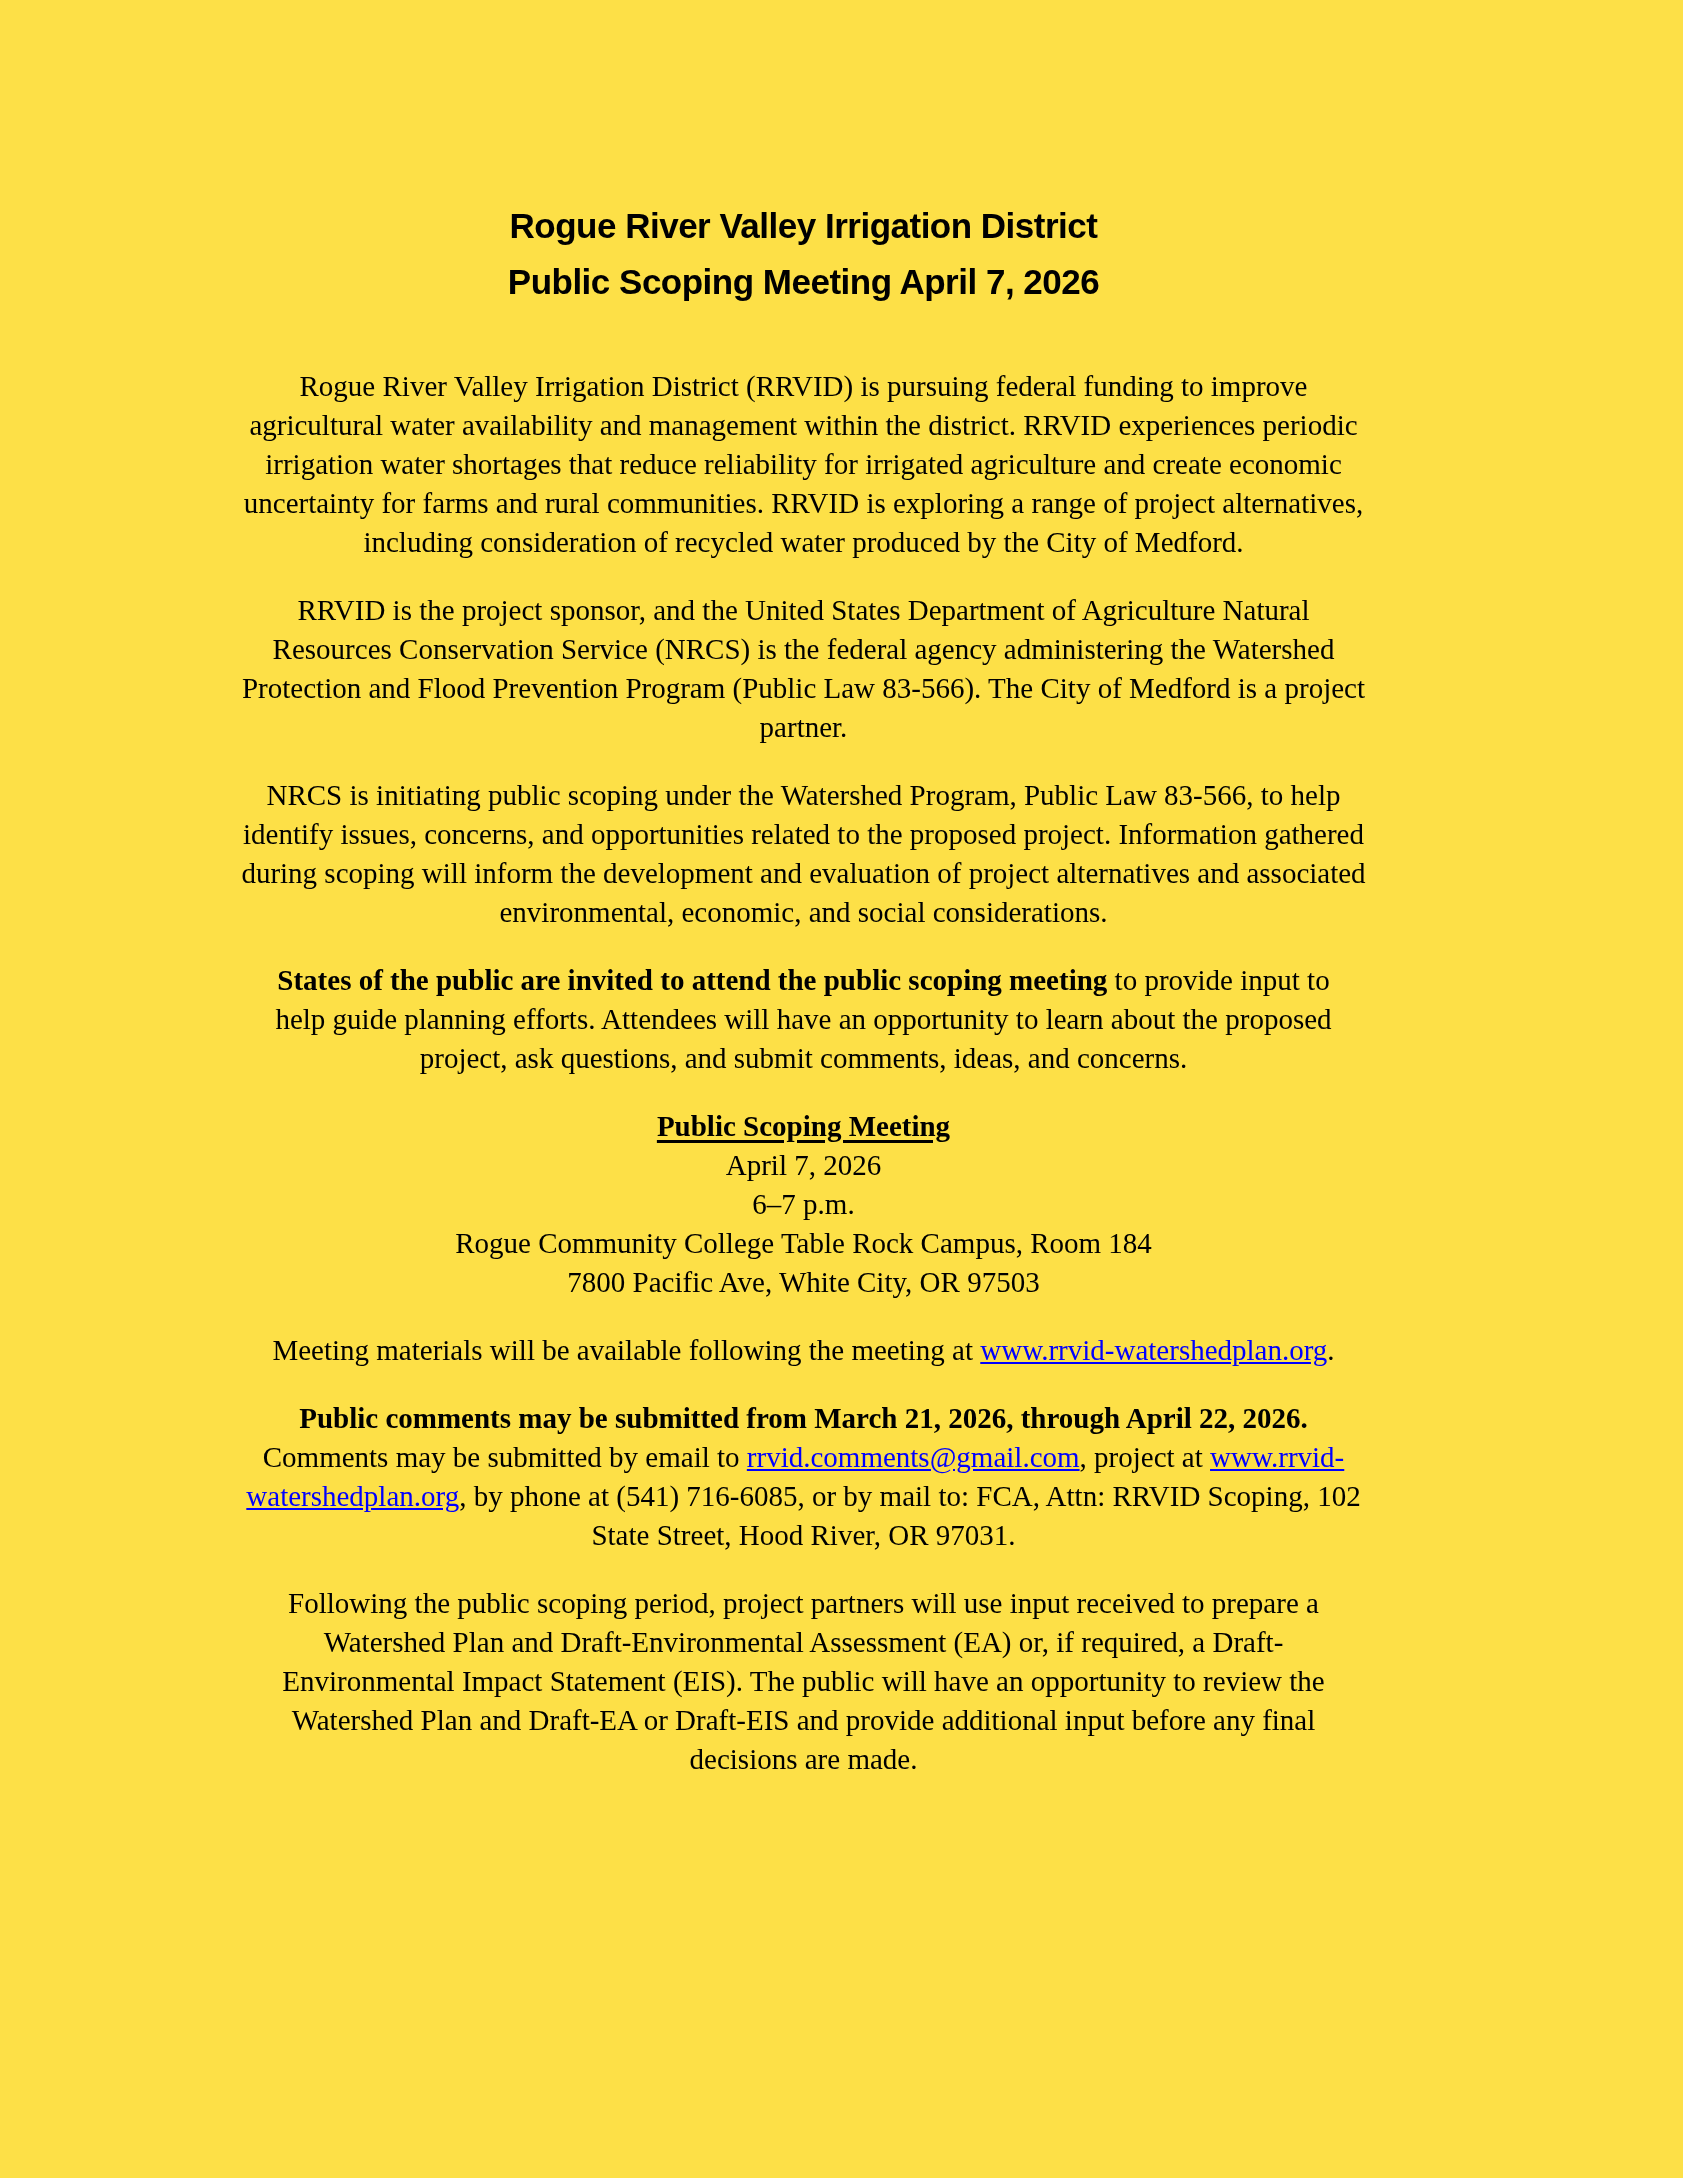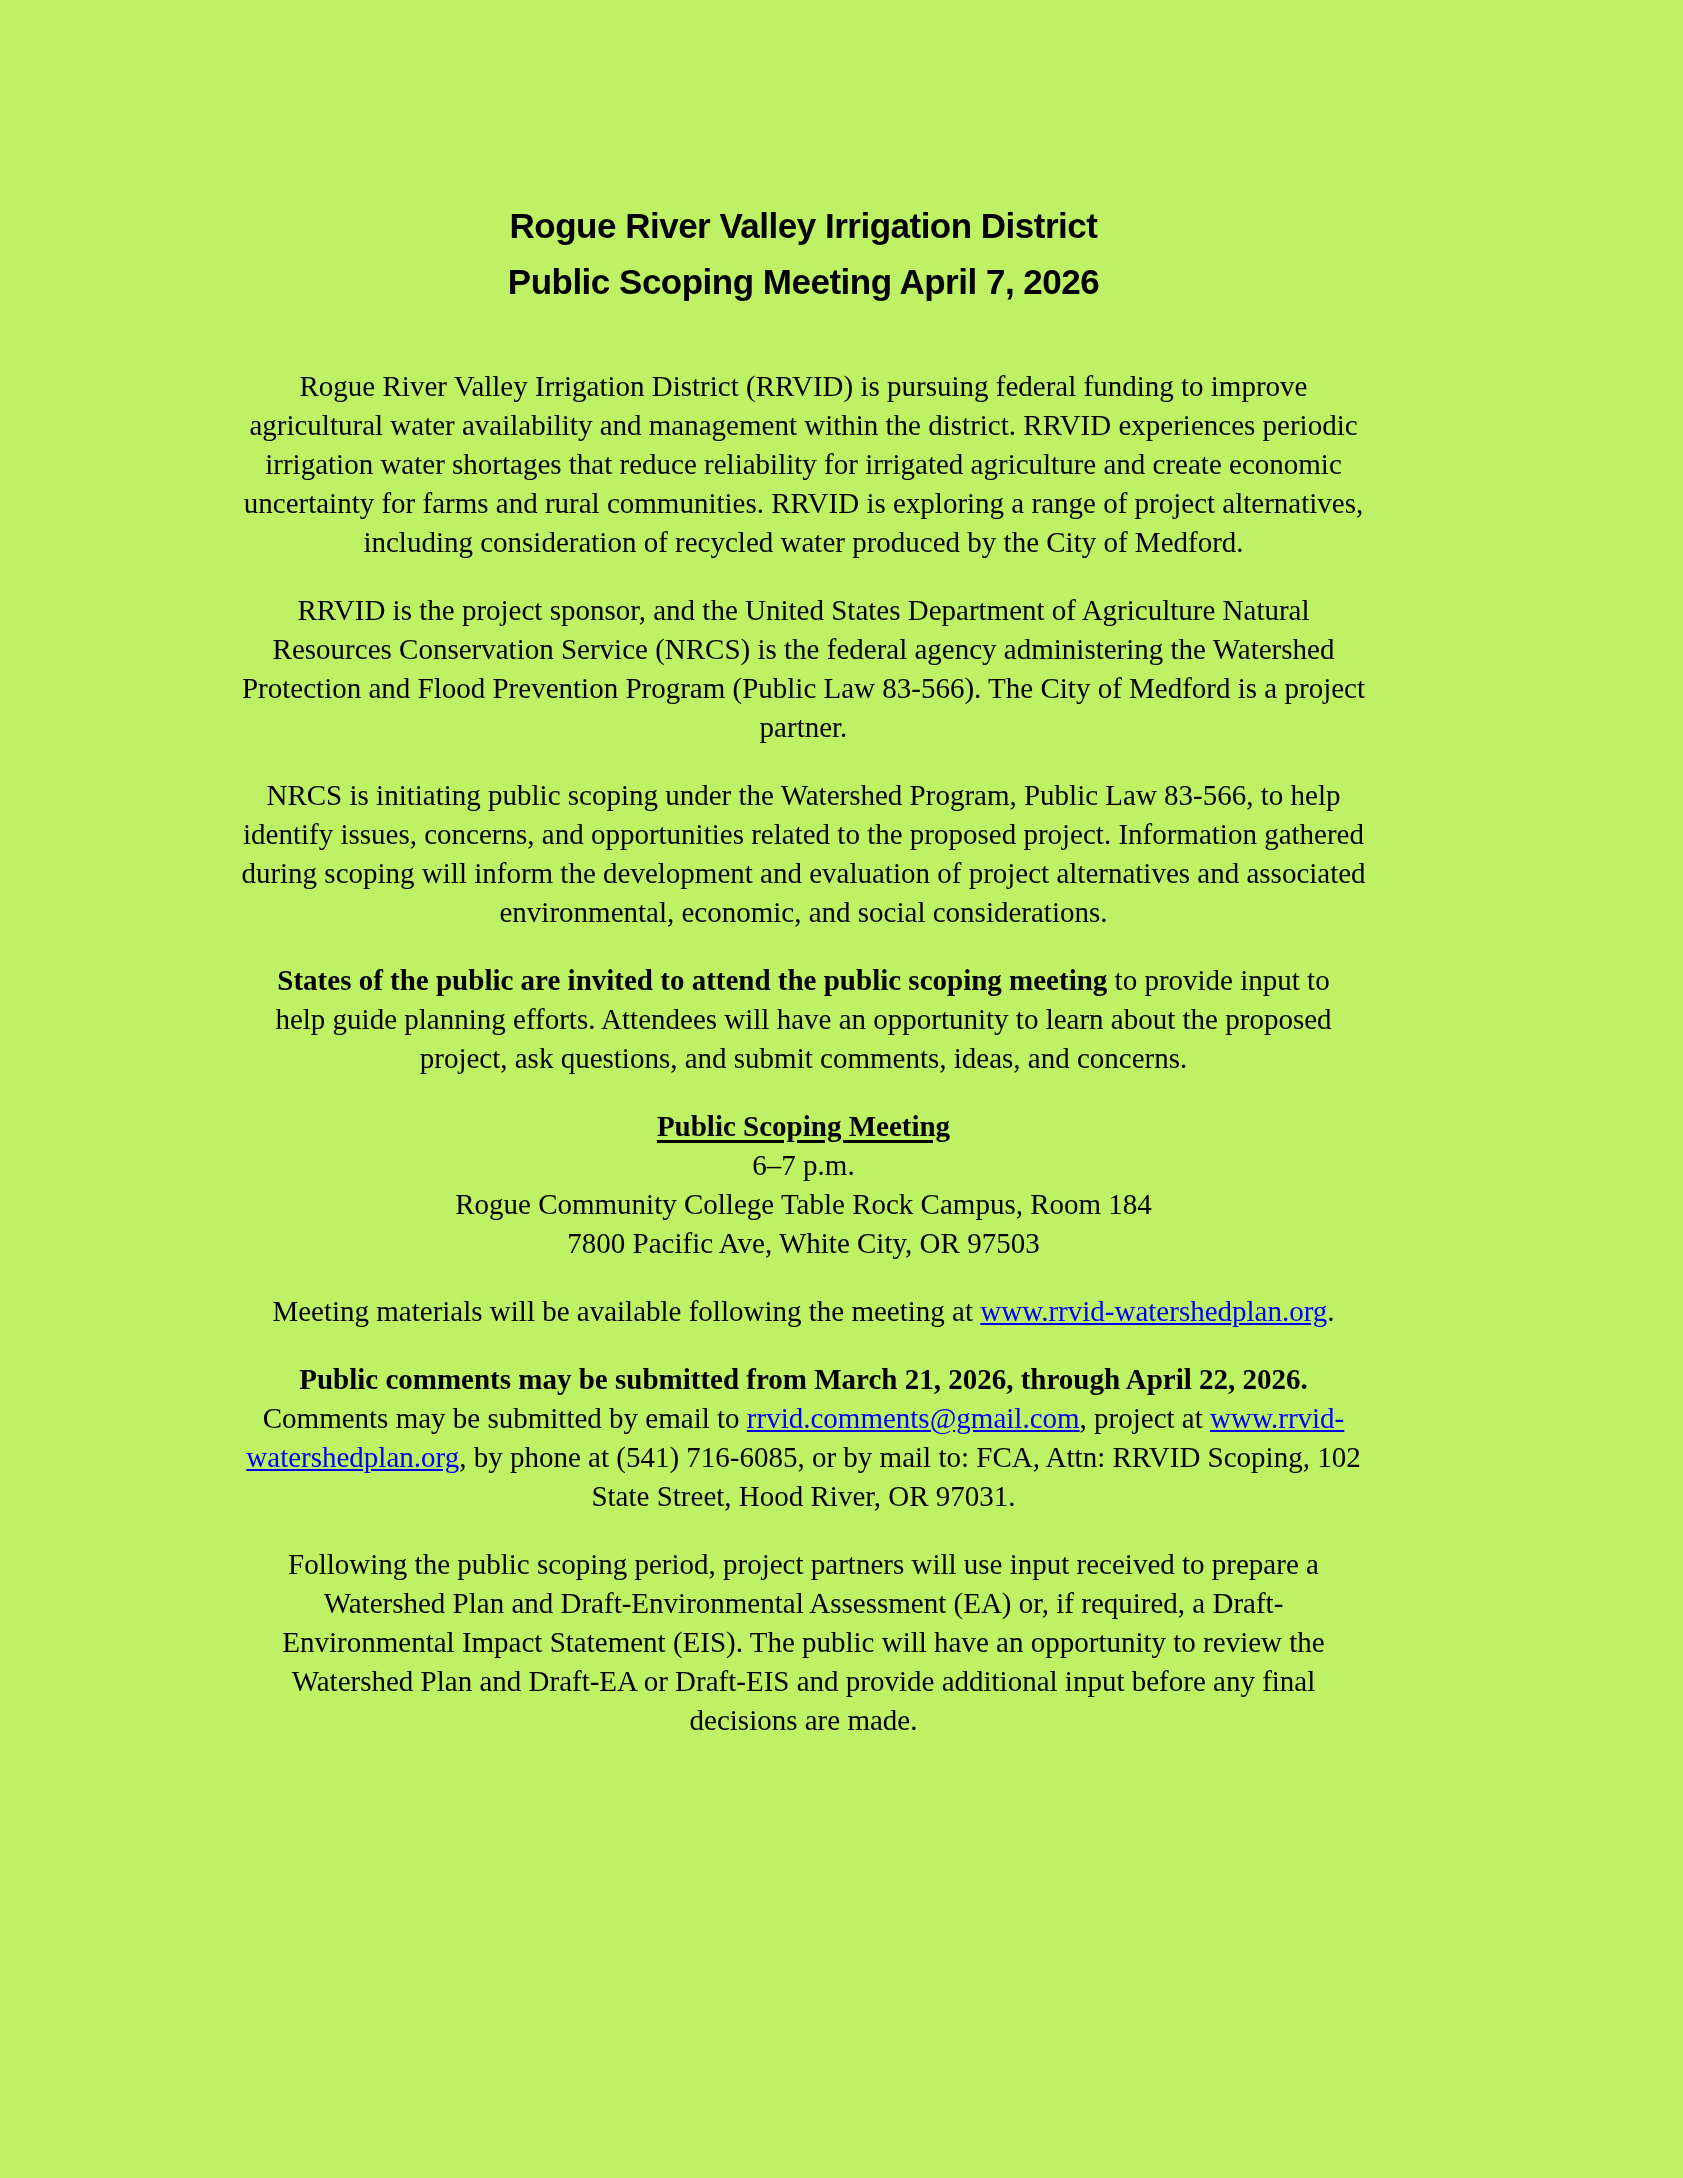--- a/index.html
+++ b/index.html
@@ -4,21 +4,21 @@
 <style>
   html, body {
     margin: 0;
     padding: 0;
     background: #ffffff;
   }
   .page {
     position: relative;
     width: 1683px;
     height: 2178px;
-    background: #bef264;
+    background: #fde047;
     box-sizing: border-box;
     padding: 198px 196px 0 120px;
     color: #000000;
     font-family: "Liberation Serif", serif;
     overflow: hidden;
   }
   .title {
     text-align: center;
     font-family: "Liberation Sans", sans-serif;
     font-weight: bold;
@@ -83,20 +83,21 @@
         <div class="line"><span>during scoping will inform the development and evaluation of project alternatives and associated</span></div>
         <div class="line"><span>environmental, economic, and social considerations.</span></div>
       </div>
       <div class="paragraph">
         <div class="line"><span class="run-bold">States of the public are invited to attend the public scoping meeting</span><span> to provide input to</span></div>
         <div class="line"><span>help guide planning efforts. Attendees will have an opportunity to learn about the proposed</span></div>
         <div class="line"><span>project, ask questions, and submit comments, ideas, and concerns.</span></div>
       </div>
       <div class="paragraph">
         <div class="line"><span class="run-bold-underline">Public Scoping Meeting</span></div>
+        <div class="line"><span>April 7, 2026</span></div>
         <div class="line"><span>6–7 p.m.</span></div>
         <div class="line"><span>Rogue Community College Table Rock Campus, Room 184</span></div>
         <div class="line"><span>7800 Pacific Ave, White City, OR 97503</span></div>
       </div>
       <div class="paragraph">
         <div class="line"><span>Meeting materials will be available following the meeting at </span><a class="run-link">www.rrvid-watershedplan.org</a><span>.</span></div>
       </div>
       <div class="paragraph">
         <div class="line"><span class="run-bold">Public comments may be submitted from March 21, 2026, through April 22, 2026.</span></div>
         <div class="line"><span>Comments may be submitted by email to </span><a class="run-link">rrvid.comments@gmail.com</a><span>, project at </span><a class="run-link">www.rrvid-</a></div>

